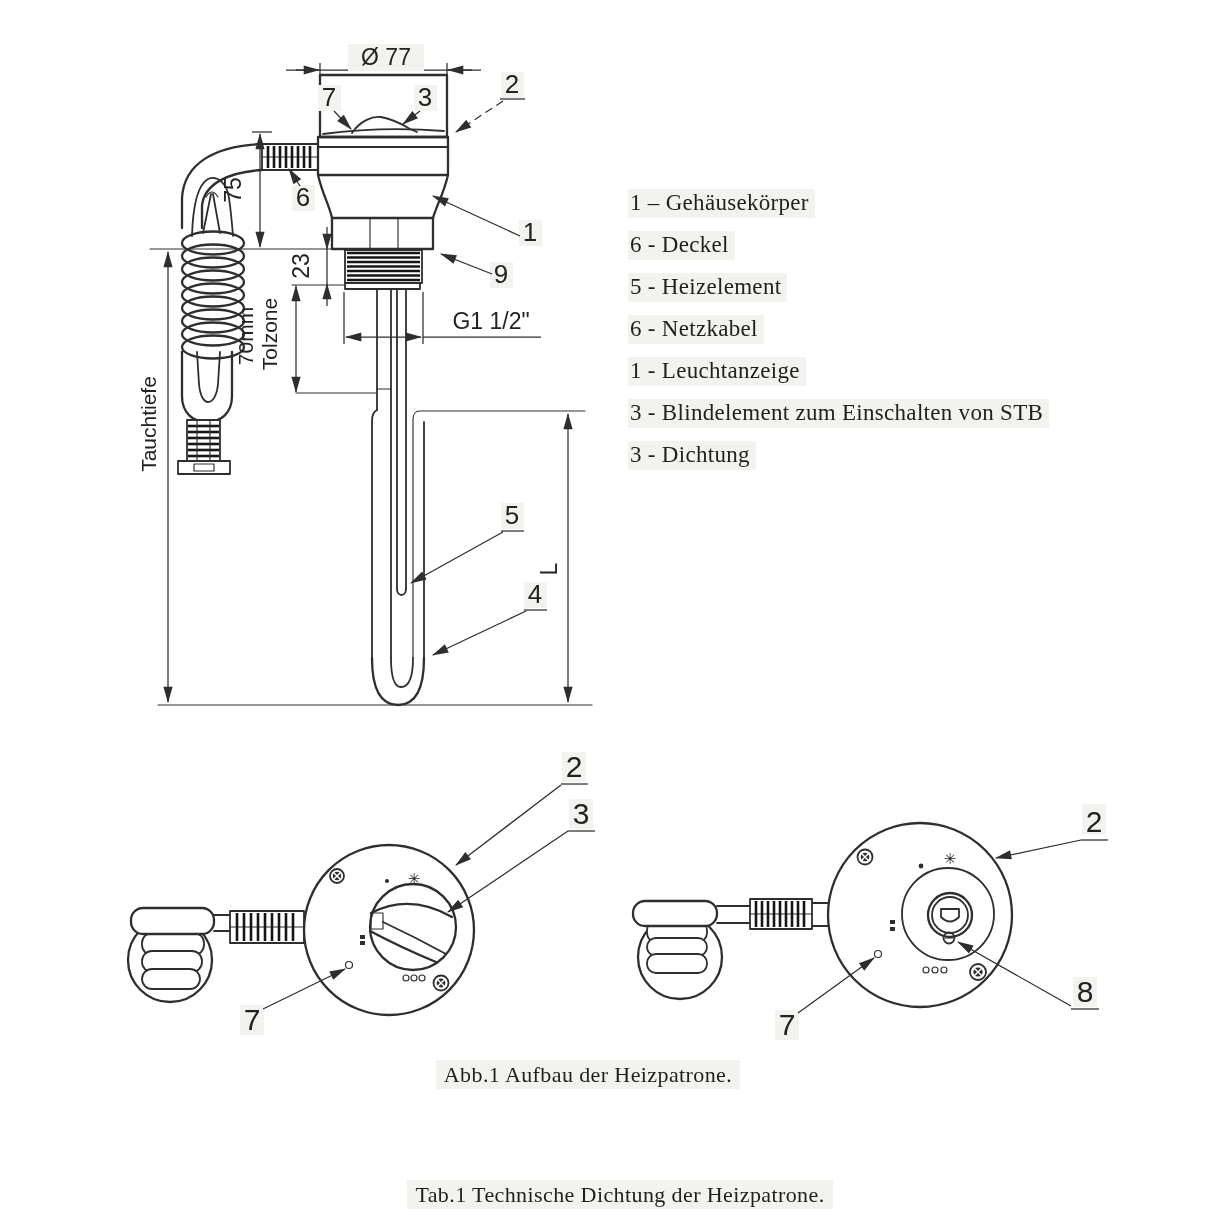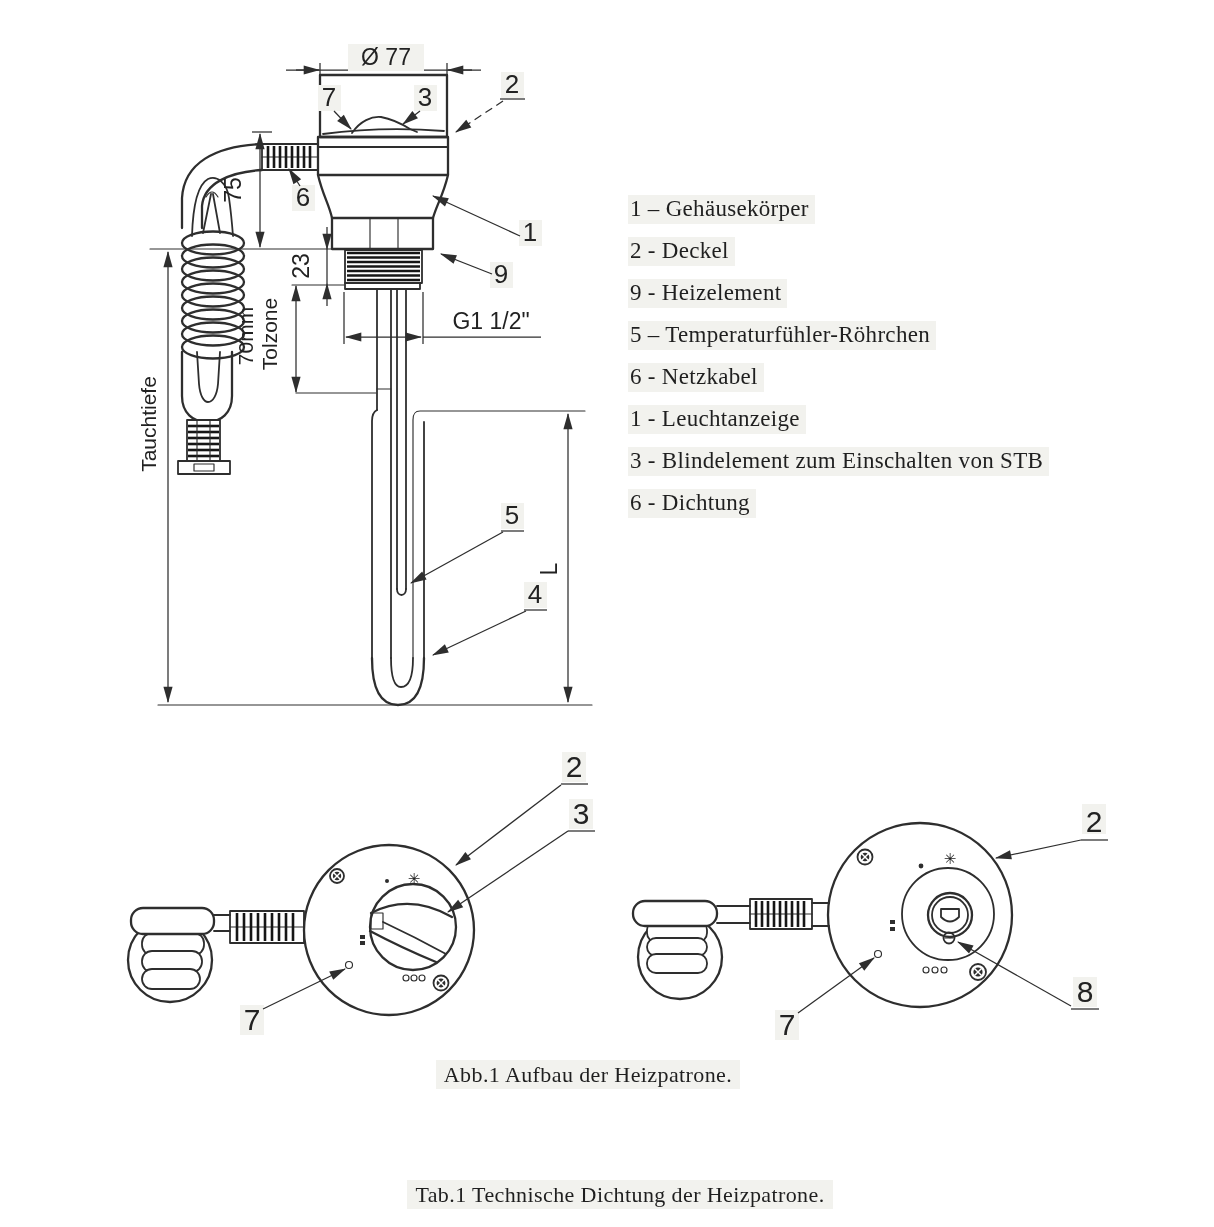--- a/index.html
+++ b/index.html
@@ -25,21 +25,21 @@
   text{fill:#222222;}
   .dimtxt{font:23px "Liberation Sans","DejaVu Sans",sans-serif;}
   .dimtxt.sm{font-size:21px;}
   .co{font:26px "Liberation Sans","DejaVu Sans",sans-serif;}
   .coB{font:30px "Liberation Sans","DejaVu Sans",sans-serif;}
   .mark{font:15px "Liberation Sans","DejaVu Sans",sans-serif;}
   .hl{fill:#f2f2ee;}
 
   
   .legend{position:absolute;left:628px;top:182px;}
-  .legend-row{height:42px;display:flex;align-items:flex-end;white-space:nowrap;}
+  .legend-row{height:42px;display:flex;align-items:center;white-space:nowrap;}
   .legend-row span{
     background:#f2f2ee;padding:1px 6px 2px 2px;
     font-size:23px;letter-spacing:0.3px;
   }
 
   
   .caption{position:absolute;text-align:center;font-size:22px;letter-spacing:0.4px;}
   .caption span{background:#f2f2ee;padding:2px 8px;}
   .caption-fig{left:420px;top:1062px;width:336px;}
   .caption-tab{left:400px;top:1182px;width:440px;}
@@ -382,39 +382,36 @@
       <path class="dim" d="M798,1013 L874,958" marker-end="url(#arr)"></path>
     </g>
   </g>
 </svg>
 
 <div class="legend">
   <div class="legend-row">
         <span>1 – Gehäusekörper</span>
       </div>
   <div class="legend-row">
-        <span>2 - Deckel</span>
-      </div>
-  <div class="legend-row">
-        <span>9 - Heizelement</span>
-      </div>
-  <div class="legend-row">
-        <span>5 – Temperaturfühler-Röhrchen</span>
+        <span>6 - Deckel</span>
+      </div>
+  <div class="legend-row">
+        <span>5 - Heizelement</span>
       </div>
   <div class="legend-row">
         <span>6 - Netzkabel</span>
       </div>
   <div class="legend-row">
         <span>1 - Leuchtanzeige</span>
       </div>
   <div class="legend-row">
         <span>3 - Blindelement zum Einschalten von STB</span>
       </div>
   <div class="legend-row">
-        <span>6 - Dichtung</span>
+        <span>3 - Dichtung</span>
       </div>
 </div>
 
 <div class="caption caption-fig">
   <span>Abb.1 Aufbau der Heizpatrone.</span>
 </div>
 <div class="caption caption-tab">
   <span>Tab.1 Technische Dichtung der Heizpatrone.</span>
 </div>
 

